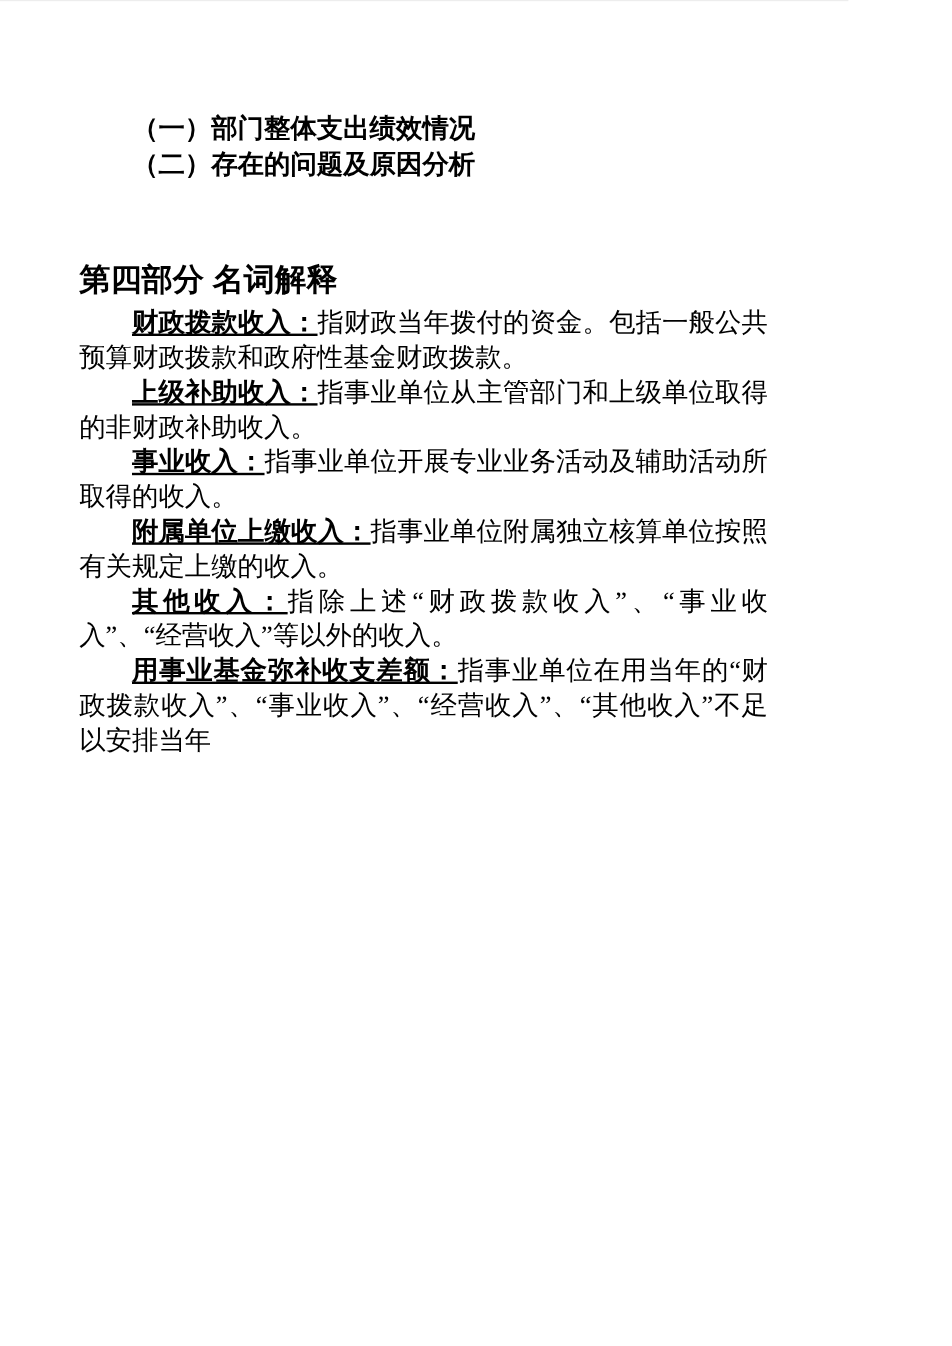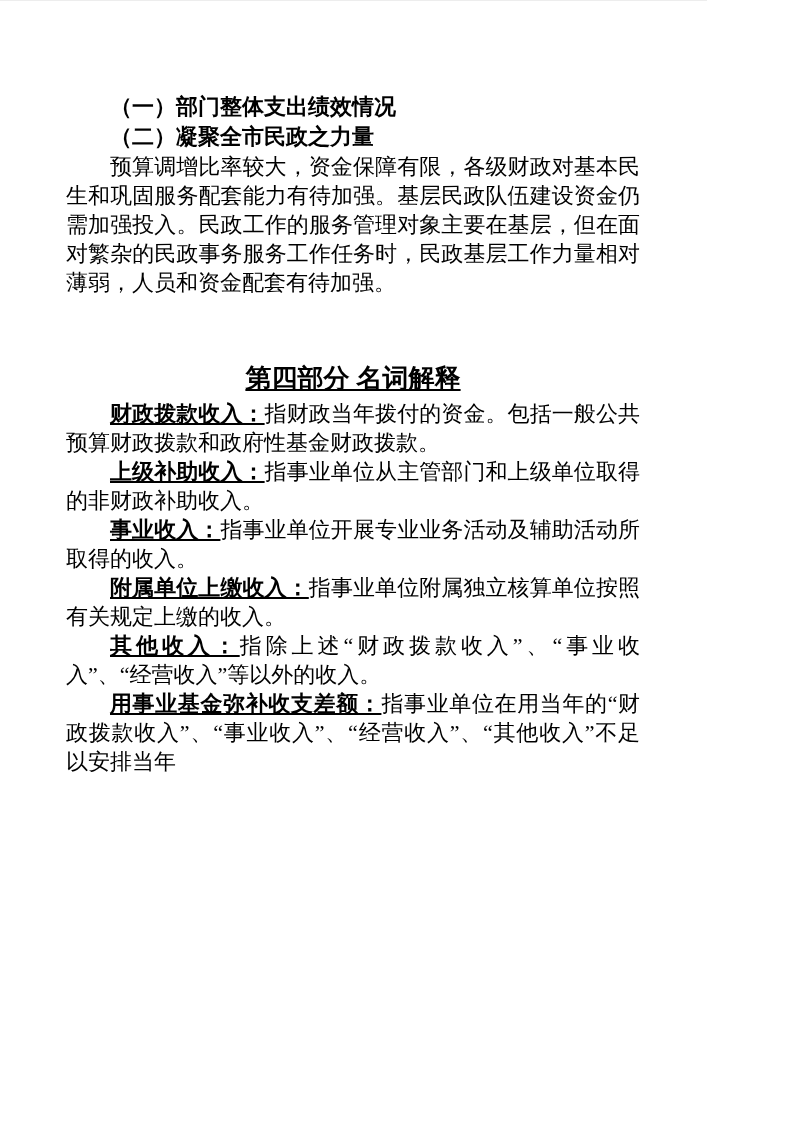--- a/index.html
+++ b/index.html
@@ -35,42 +35,39 @@
   }
   .para {
     margin: 0;
     text-indent: 2em;
   }
   .part-title {
     margin: 64px 0 4px 0;
     font-size: 26px;
     line-height: 34px;
     font-weight: bold;
-    text-align: center;
     text-indent: 0;
     font-family: "Liberation Sans", "DejaVu Sans", sans-serif;
-    text-decoration: underline;
   }
   .term {
     font-weight: bold;
     font-family: "Liberation Sans", "DejaVu Sans", sans-serif;
     text-decoration: underline;
   }
 </style>
 </head>
 <body>
 
 <div class="page">
 
   <h2 class="sub-heading">（一）部门整体支出绩效情况</h2>
 
 
-  <h2 class="sub-heading">（二）凝聚全市民政之力量</h2>
+  <h2 class="sub-heading">（二）存在的问题及原因分析</h2>
 
-  <p class="para">预算调增比率较大，资金保障有限，各级财政对基本民生和巩固服务配套能力有待加强。基层民政队伍建设资金仍需加强投入。民政工作的服务管理对象主要在基层，但在面对繁杂的民政事务服务工作任务时，民政基层工作力量相对薄弱，人员和资金配套有待加强。</p>
 
   <h1 class="part-title">第四部分 名词解释</h1>
 
   <p class="para"><span class="term">财政拨款收入：</span><span>指财政当年拨付的资金。包括一般公共预算财政拨款和政府性基金财政拨款。</span></p>
 
   <p class="para"><span class="term">上级补助收入：</span><span>指事业单位从主管部门和上级单位取得的非财政补助收入。</span></p>
 
   <p class="para"><span class="term">事业收入：</span><span>指事业单位开展专业业务活动及辅助活动所取得的收入。</span></p>
 
 

